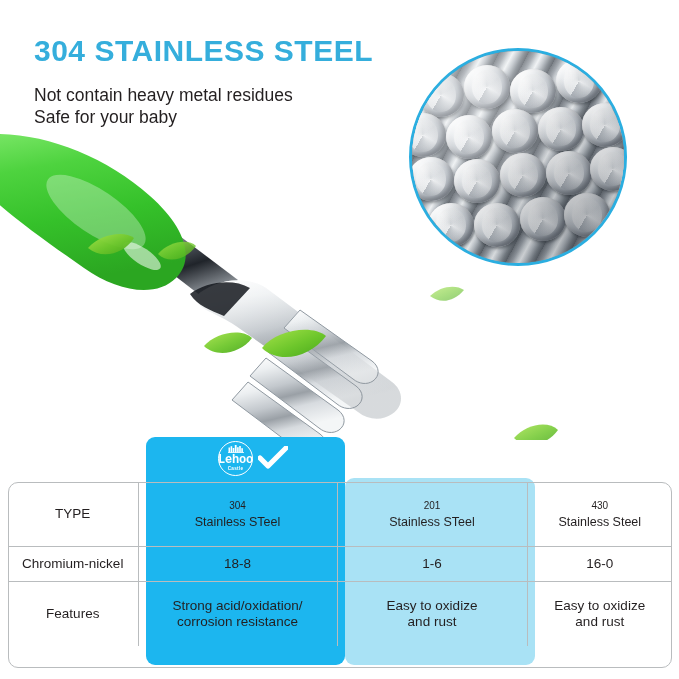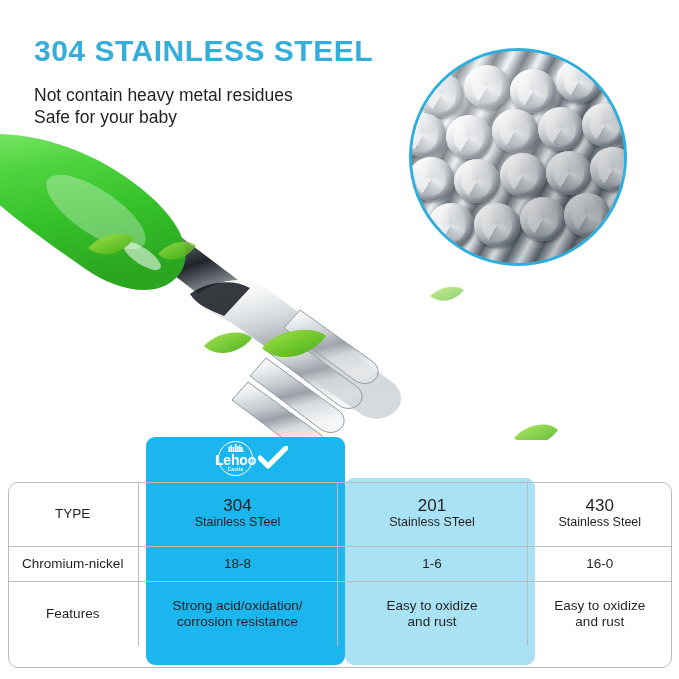--- a/index.html
+++ b/index.html
@@ -154,24 +154,25 @@
     border-radius: 50%;
     border: 1.6px solid #ffffff;
     display: flex;
     flex-direction: column;
     align-items: center;
     justify-content: center;
     line-height: 1;
   }
   .badge-castle { margin-bottom: 1px; }
   .badge-name {
-    font-size: 14px;
+    font-size: 12px;
     font-weight: bold;
     color: #ffffff;
     letter-spacing: -0.2px;
+    font-family: Liberation Mono, monospace;
   }
   .badge-sub {
     font-size: 4.6px;
     font-weight: bold;
     color: #ffffff;
     letter-spacing: 0.3px;
     margin-top: 0.5px;
   }
 
   table.cmp {
@@ -185,21 +186,21 @@
   table.cmp td {
     border: 1px solid #b9bcbe;
     text-align: center;
     vertical-align: middle;
     color: #231f20;
     font-size: 13.5px;
     line-height: 16px;
     background: transparent;
   }
   td.label-cell { font-size: 13.5px; }
-  .cell-strong { font-size: 17px; }
+  .cell-strong { font-size: 10px; }
   .cell-sub { font-size: 12.5px; text-align: center; }
   .two-line { display: block; }
 
   
   .table-frame {
     position: absolute;
     inset: 0;
     border: 1px solid #b9bcbe;
     border-radius: 10px;
     pointer-events: none;

